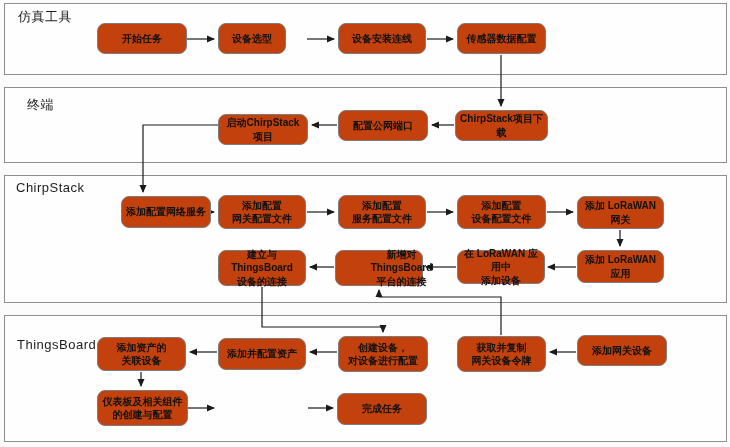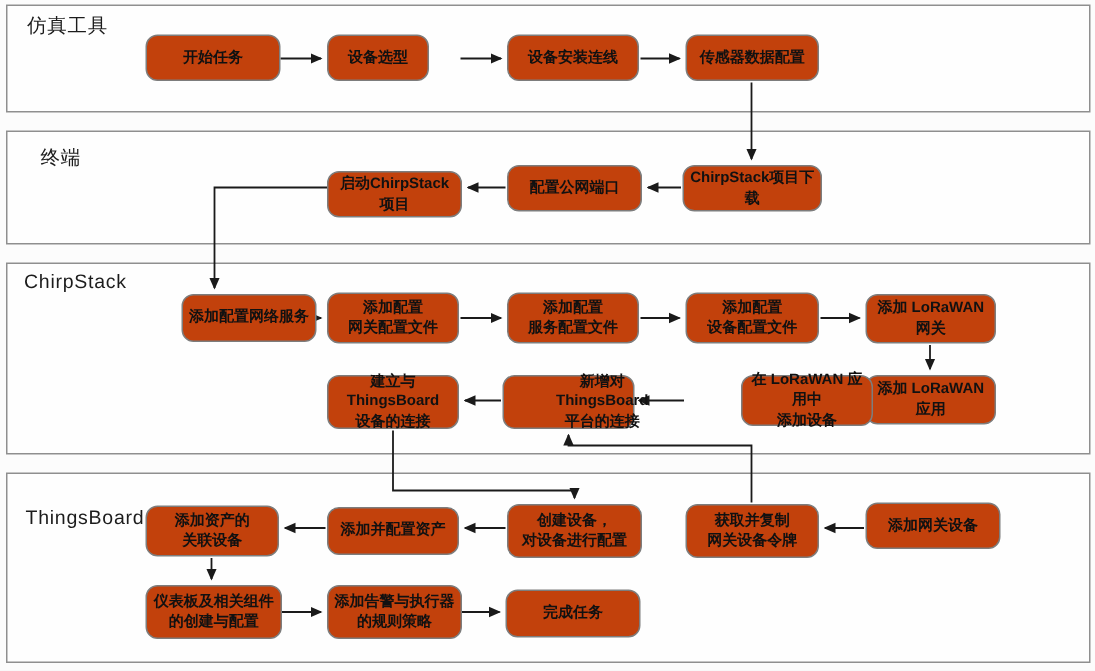--- a/index.html
+++ b/index.html
@@ -82,34 +82,32 @@
 
   <div class="node" style="left:97px;top:196px;width:90px;height:32px;margin-left:24px;">添加配置网络服务</div>
   <div class="node" style="left:218px;top:195px;width:88px;height:34px;">添加配置
 网关配置文件</div>
   <div class="node" style="left:338px;top:195px;width:88px;height:34px;">添加配置
 服务配置文件</div>
   <div class="node" style="left:457px;top:195px;width:89px;height:34px;">添加配置
 设备配置文件</div>
   <div class="node" style="left:577px;top:196px;width:87px;height:33px;">添加 LoRaWAN 网关</div>
   <div class="node" style="left:577px;top:250px;width:87px;height:33px;">添加 LoRaWAN 应用</div>
-  <div class="node" style="left:457px;top:250px;width:88px;height:34px;margin-left:37px;">在 LoRaWAN 应用中
+  <div class="node" style="left:457px;top:250px;width:88px;height:34px;">在 LoRaWAN 应用中
 添加设备</div>
   <div class="node" style="left:335px;top:250px;width:88px;height:36px;padding-left:48px;">新增对ThingsBoard
 平台的连接</div>
   <div class="node" style="left:218px;top:250px;width:88px;height:36px;">建立与ThingsBoard
 设备的连接</div>
 
   <div class="node" style="left:97px;top:337px;width:89px;height:34px;">添加资产的
 关联设备</div>
   <div class="node" style="left:218px;top:338px;width:88px;height:32px;">添加并配置资产</div>
   <div class="node" style="left:338px;top:336px;width:90px;height:36px;">创建设备，
 对设备进行配置</div>
   <div class="node" style="left:457px;top:336px;width:89px;height:36px;">获取并复制
 网关设备令牌</div>
   <div class="node" style="left:577px;top:335px;width:90px;height:31px;">添加网关设备</div>
   <div class="node" style="left:97px;top:390px;width:91px;height:36px;">仪表板及相关组件
 的创建与配置</div>
-  <div class="node" style="left:218px;top:390px;width:90px;height:36px;">添加告警与执行器
-的规则策略</div>
   <div class="node" style="left:337px;top:393px;width:90px;height:32px;">完成任务</div>
 
 </div>
 
 </body></html>

